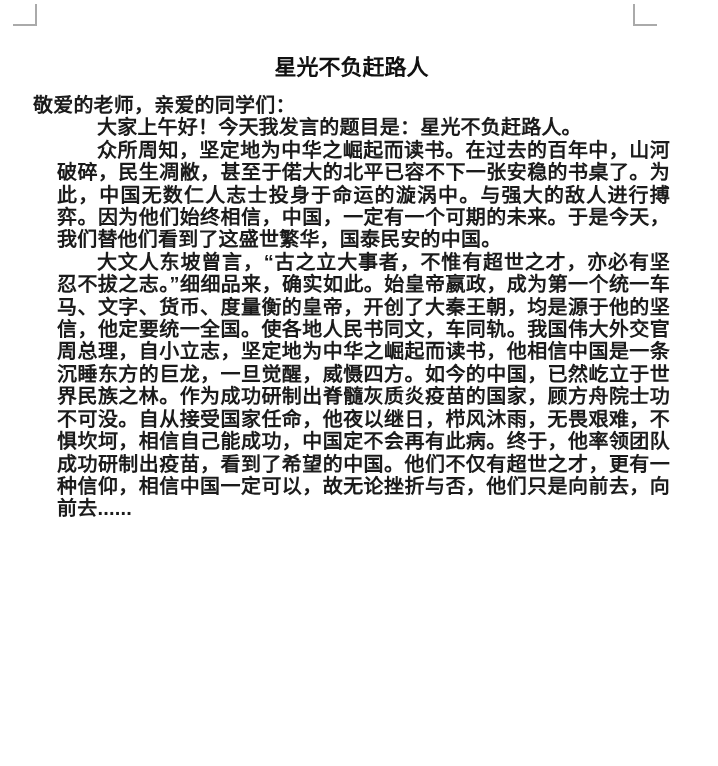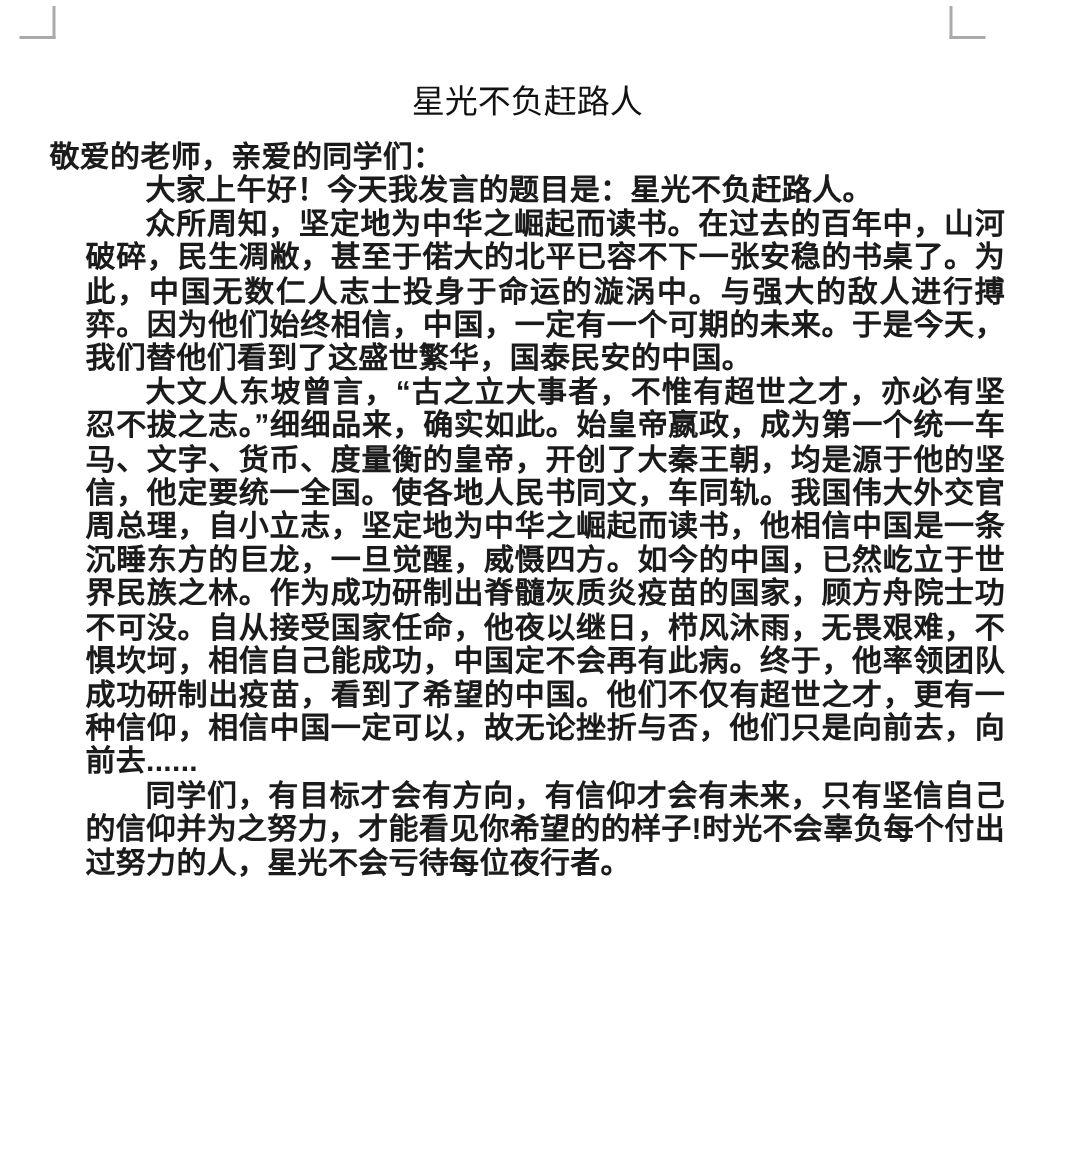--- a/index.html
+++ b/index.html
@@ -38,21 +38,21 @@
     position: absolute;
     left: 33px;
     top: 0;
     width: 637px;
     padding-top: 52px;
   }
   .doc-title {
     margin: 0 0 10px 0;
     font-size: 22px;
     line-height: 32px;
-    font-weight: normal;
+    font-weight: bold;
     text-align: center;
     color: #111111;
   }
   .para {
     margin: 0;
     font-size: 20px;
     line-height: 22.4px;
     text-align: justify;
     letter-spacing: 0.2px;
     word-break: break-all;
@@ -77,18 +77,17 @@
     <p class="para">敬爱的老师，亲爱的同学们：</p>
 
     <p class="para indent">大家上午好！今天我发言的题目是：星光不负赶路人。</p>
 
     <p class="para indent">众所周知，坚定地为中华之崛起而读书。在过去的百年中，山河破碎，民生凋敝，甚至于偌大的北平已容不下一张安稳的书桌了。为此，中国无数仁人志士投身于命运的漩涡中。与强大的敌人进行搏弈。因为他们始终相信，中国，一定有一个可期的未来。于是今天，我们替他们看到了这盛世繁华，国泰民安的中国。</p>
 
     <p class="para indent">大文人东坡曾言，“古之立大事者，不惟有超世之才，亦必有坚忍不拔之志。”细细品来，确实如此。始皇帝嬴政，成为第一个统一车马、文字、货币、度量衡的皇帝，开创了大秦王朝，均是源于他的坚信，他定要统一全国。使各地人民书同文，车同轨。我国伟大外交官周总理，自小立志，坚定地为中华之崛起而读书，他相信中国是一条沉睡东方的巨龙，一旦觉醒，威慑四方。如今的中国，已然屹立于世界民族之林。作为成功研制出脊髓灰质炎疫苗的国家，顾方舟院士功不可没。自从接受国家任命，他夜以继日，栉风沐雨，无畏艰难，不惧坎坷，相信自己能成功，中国定不会再有此病。终于，他率领团队成功研制出疫苗，看到了希望的中国。他们不仅有超世之才，更有一种信仰，相信中国一定可以，故无论挫折与否，他们只是向前去，向前去......</p>
 
 
 
-    <p class="para indent">同学们，有目标才会有方向，有信仰才会有未来，只有坚信自己的信仰并为之努力，才能看见你希望的的样子!时光不会辜负每个付出过努力的人，星光不会亏待每位夜行者。</p>
 
 
   </div>
 
 </div>
 
 </body></html>

